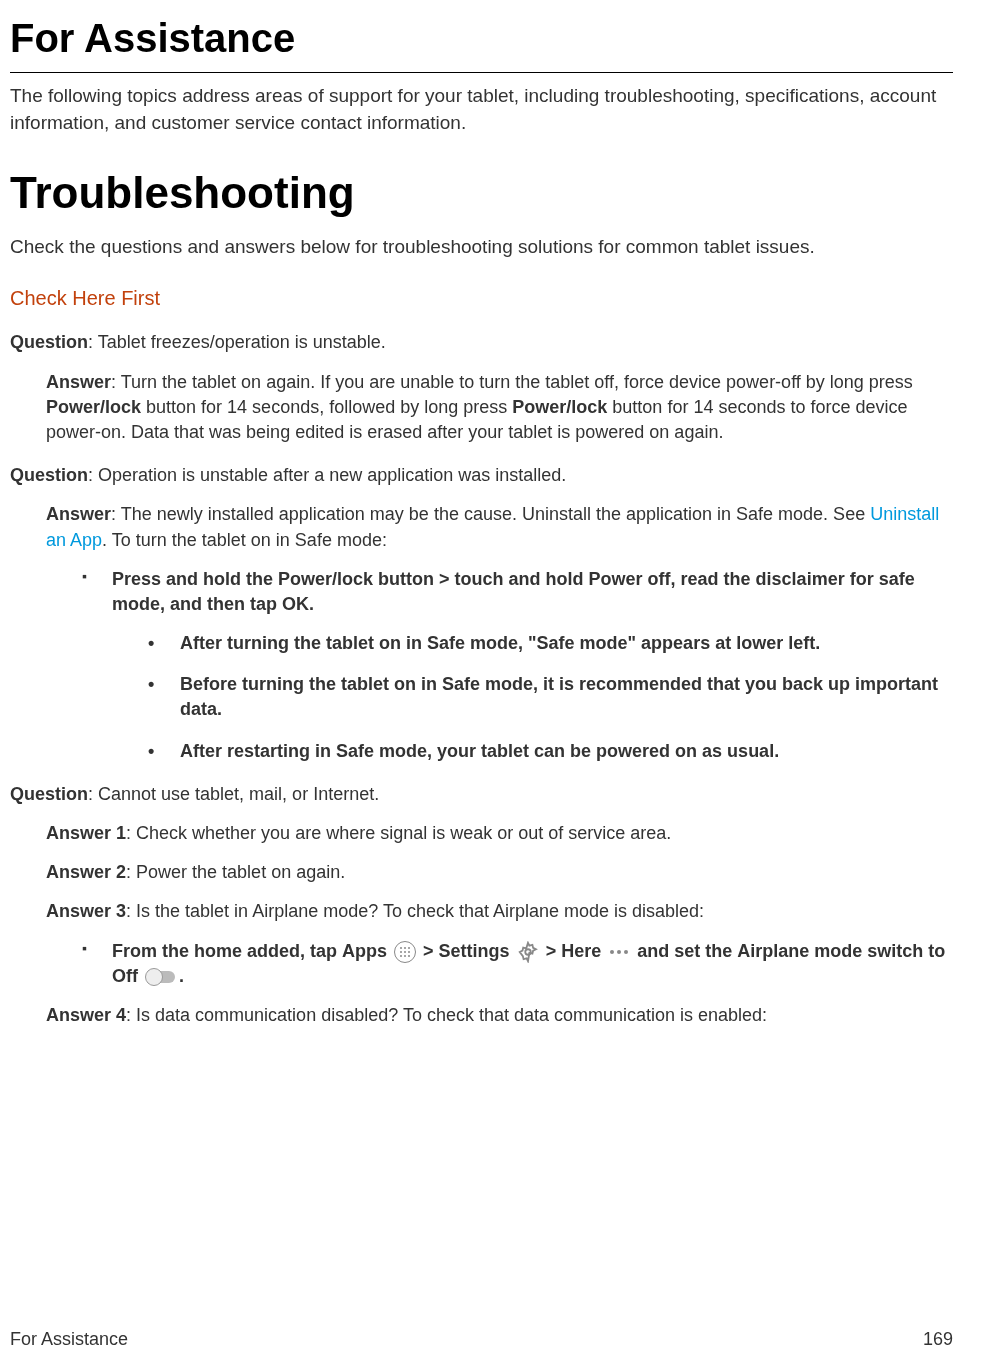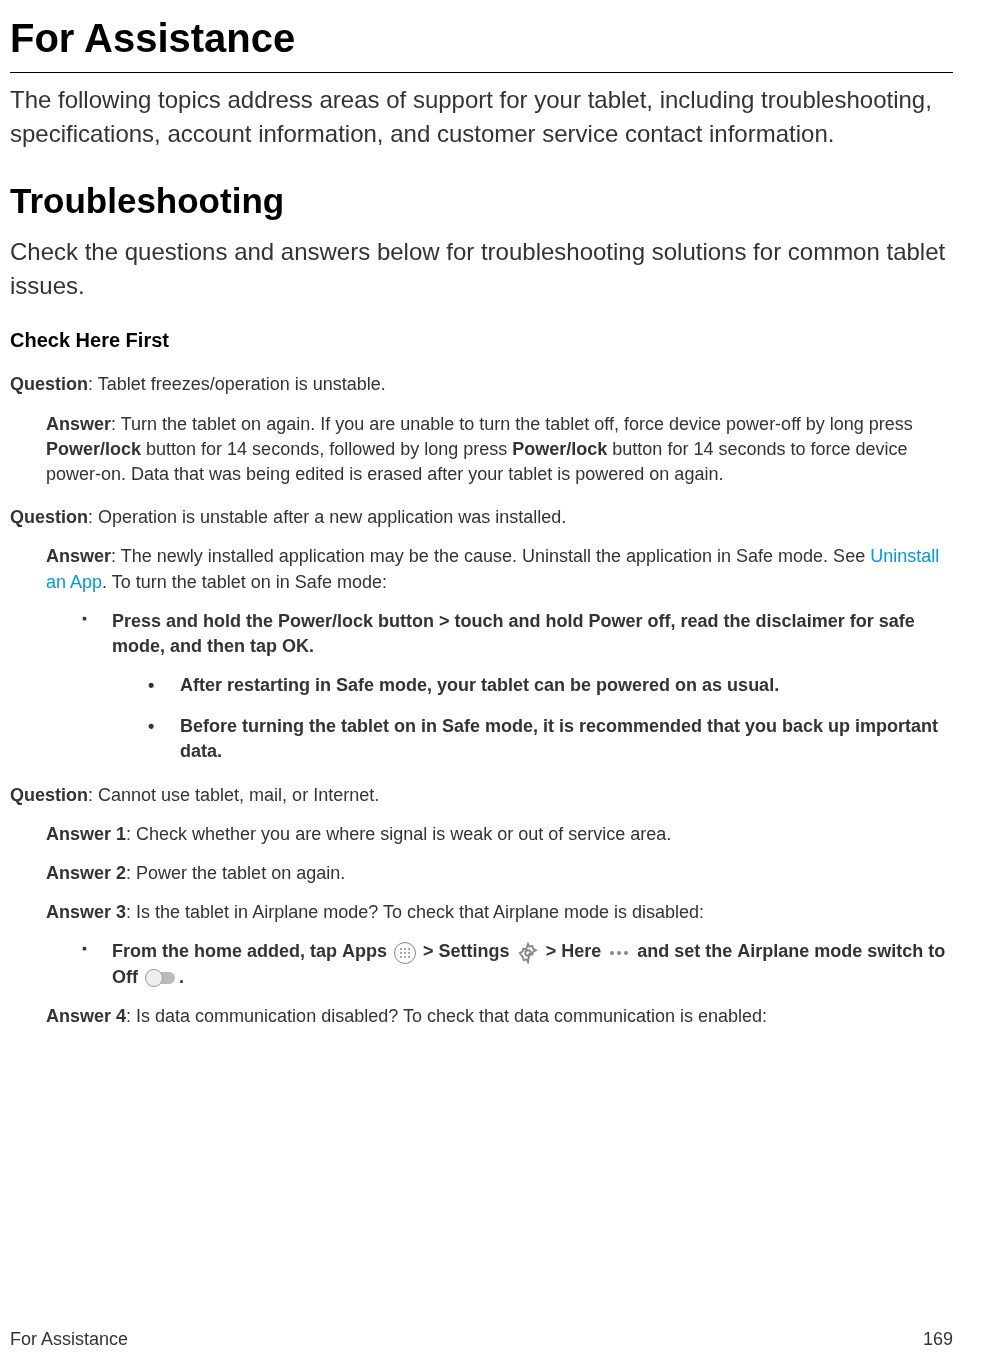--- a/index.html
+++ b/index.html
@@ -20,36 +20,36 @@
     }
     h1.main {
       font-size: 40px;
       font-weight: bold;
       color: #000;
       margin-bottom: 8px;
       padding-bottom: 6px;
       border-bottom: 1px solid #000;
     }
     h1.section {
-      font-size: 35px;
+      font-size: 44px;
       font-weight: bold;
       color: #000;
       margin-top: 26px;
       margin-bottom: 4px;
     }
     h2.sub {
       font-size: 20px;
-      font-weight: bold;
-      color: #000000;
+      font-weight: normal;
+      color: #c2410c;
       margin-top: 24px;
       margin-bottom: 0;
     }
     p.intro {
       margin-top: 10px;
-      font-size: 24px;
+      font-size: 19px;
       color: #333;
     }
     .q {
       margin-top: 18px;
     }
     .q strong {
       font-weight: bold;
       text-align: right;
     }
     .a {
@@ -217,22 +217,23 @@
 </p>
 
 <p class="a">
   <strong>Answer</strong><span>: The newly installed application may be the cause. Uninstall the application in Safe mode. See </span><a href="#" class="link">Uninstall an App</a><span>. To turn the tablet on in Safe mode:</span>
 </p>
 
 <ul class="square">
   <li>
     <span>Press and hold the </span><strong>Power/lock</strong><span> button &gt; touch and hold </span><strong>Power off</strong><span>, read the disclaimer for safe mode, and then tap </span><strong>OK</strong><span>.</span>
     <ul class="bullet">
+      <li>After turning the tablet on in Safe mode, "Safe mode" appears at lower left.</li>
+      <li>Before turning the tablet on in Safe mode, it is recommended that you back up important data.</li>
       <li>After restarting in Safe mode, your tablet can be powered on as usual.</li>
-      <li>Before turning the tablet on in Safe mode, it is recommended that you back up important data.</li>
     </ul>
   </li>
 </ul>
 
 <p class="q">
   <strong>Question</strong><span>: Cannot use tablet, mail, or Internet.</span>
 </p>
 
 <p class="a">
   <strong>Answer 1</strong><span>: Check whether you are where signal is weak or out of service area.</span>

